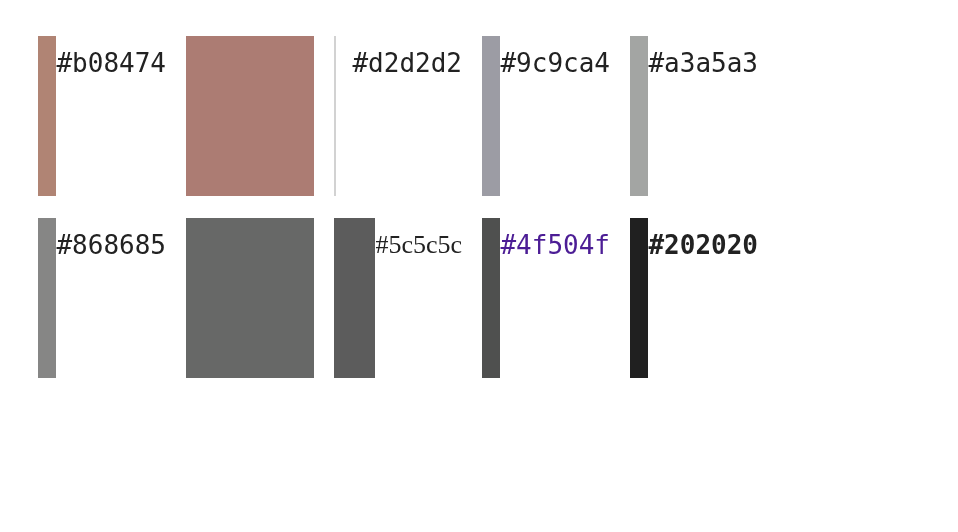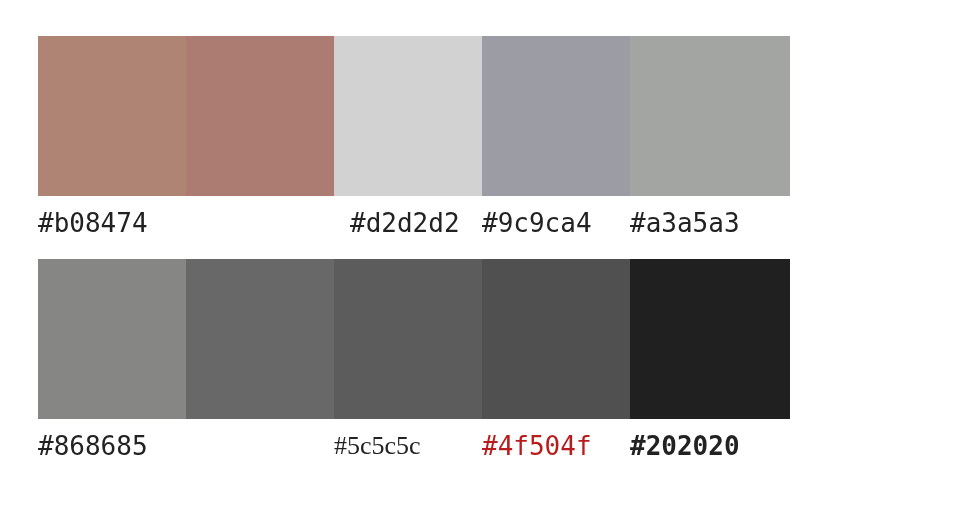--- a/index.html
+++ b/index.html
@@ -24,21 +24,21 @@
     display: flex;
     flex-direction: row;
     align-items: flex-start;
     margin-bottom: 22px;
   }
 
   .swatch-cell {
     width: 128px;
     margin-right: 20px;
     display: flex;
-    flex-direction: column;
+    flex-direction: row;
     align-items: flex-start;
   }
 
   .swatch-cell:last-child {
     margin-right: 0;
   }
 
   .swatch-chip {
     width: 160px;
     height: 160px;
@@ -100,21 +100,21 @@
       <span class="swatch-chip" style="background-color: rgb(103, 104, 103);"></span>
     </div>
 
     <div class="swatch-cell">
       <span class="swatch-chip" style="background-color: rgb(92, 92, 92);"></span>
       <span class="swatch-label" style="color: rgb(34, 34, 34); font-family: Liberation Serif, serif;">#5c5c5c</span>
     </div>
 
     <div class="swatch-cell">
       <span class="swatch-chip" style="background-color: rgb(79, 80, 79);"></span>
-      <span class="swatch-label" style="color: #b91c1c;">#4f504f</span>
+      <span class="swatch-label" style="color: #4c1d95;">#4f504f</span>
     </div>
 
     <div class="swatch-cell">
       <span class="swatch-chip" style="background-color: rgb(32, 32, 32);"></span>
       <span class="swatch-label" style="color: rgb(34, 34, 34); font-weight: bold;">#202020</span>
     </div>
 
   </div>
 
 </div>

